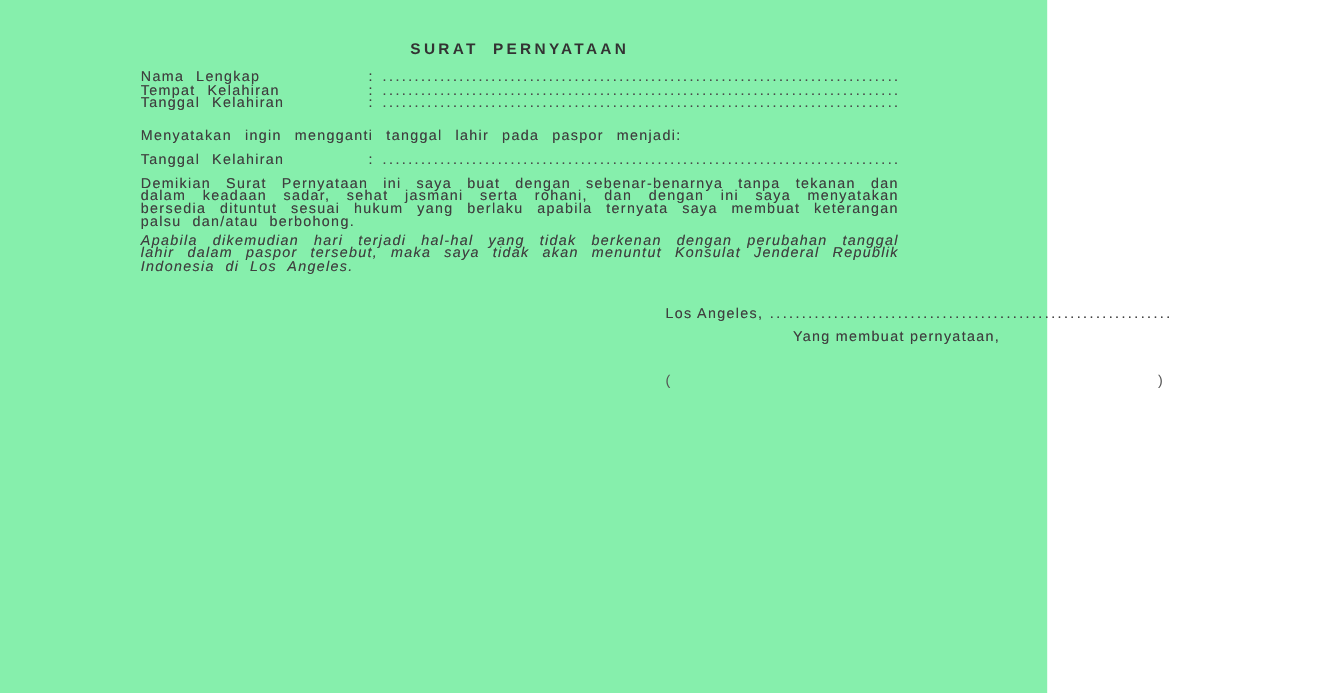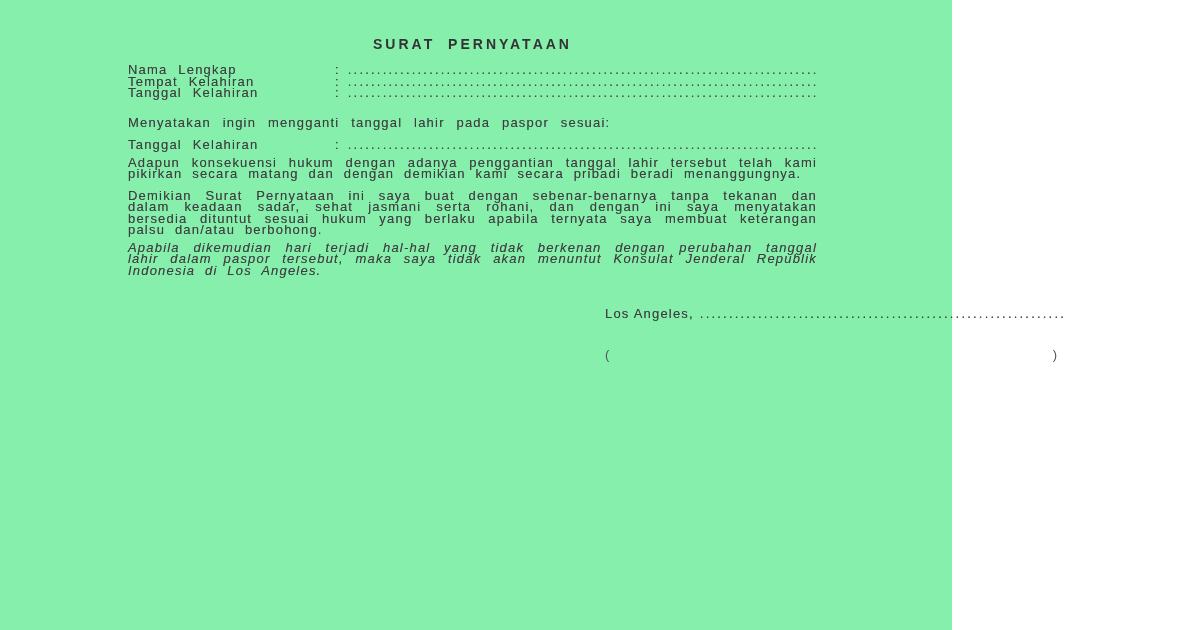--- a/index.html
+++ b/index.html
@@ -105,36 +105,36 @@
     <span class="field-colon">:</span>
     <span class="dots">........................................................................................................................................................................................................................................................................................................</span>
   </div>
 
   <div class="field-row">
     <span class="field-label">Tanggal Kelahiran</span>
     <span class="field-colon">:</span>
     <span class="dots">........................................................................................................................................................................................................................................................................................................</span>
   </div>
 
-  <p class="line statement">Menyatakan ingin mengganti tanggal lahir pada paspor sesuai:</p>
+  <p class="line statement">Menyatakan ingin mengganti tanggal lahir pada paspor menjadi:</p>
 
   <div class="field-row statement-field">
     <span class="field-label">Tanggal Kelahiran</span>
     <span class="field-colon">:</span>
     <span class="dots">........................................................................................................................................................................................................................................................................................................</span>
   </div>
 
-  <p class="para para-2">Adapun konsekuensi hukum dengan adanya penggantian tanggal lahir tersebut telah kami pikirkan secara matang dan dengan demikian kami secara pribadi beradi menanggungnya.</p>
   <p class="para para-3">Demikian Surat Pernyataan ini saya buat dengan sebenar-benarnya tanpa tekanan dan dalam keadaan sadar, sehat jasmani serta rohani, dan dengan ini saya menyatakan bersedia dituntut sesuai hukum yang berlaku apabila ternyata saya membuat keterangan palsu dan/atau berbohong.</p>
   <p class="para para-4">Apabila dikemudian hari terjadi hal-hal yang tidak berkenan dengan perubahan tanggal lahir dalam paspor tersebut, maka saya tidak akan menuntut Konsulat Jenderal Republik Indonesia di Los Angeles.</p>
 
   <div class="signature-block">
     <div class="sig-row sig-place-row">
       <span class="sig-place">Los Angeles,</span>
       <span class="sig-dots">........................................................................................................................................................................................................................................................................................................</span>
     </div>
+    <div class="sig-row sig-role">Yang membuat pernyataan,</div>
     <div class="paren-row">
       <span>(</span>
       <span>)</span>
     </div>
   </div>
 
 </div>
 
 </body></html>

